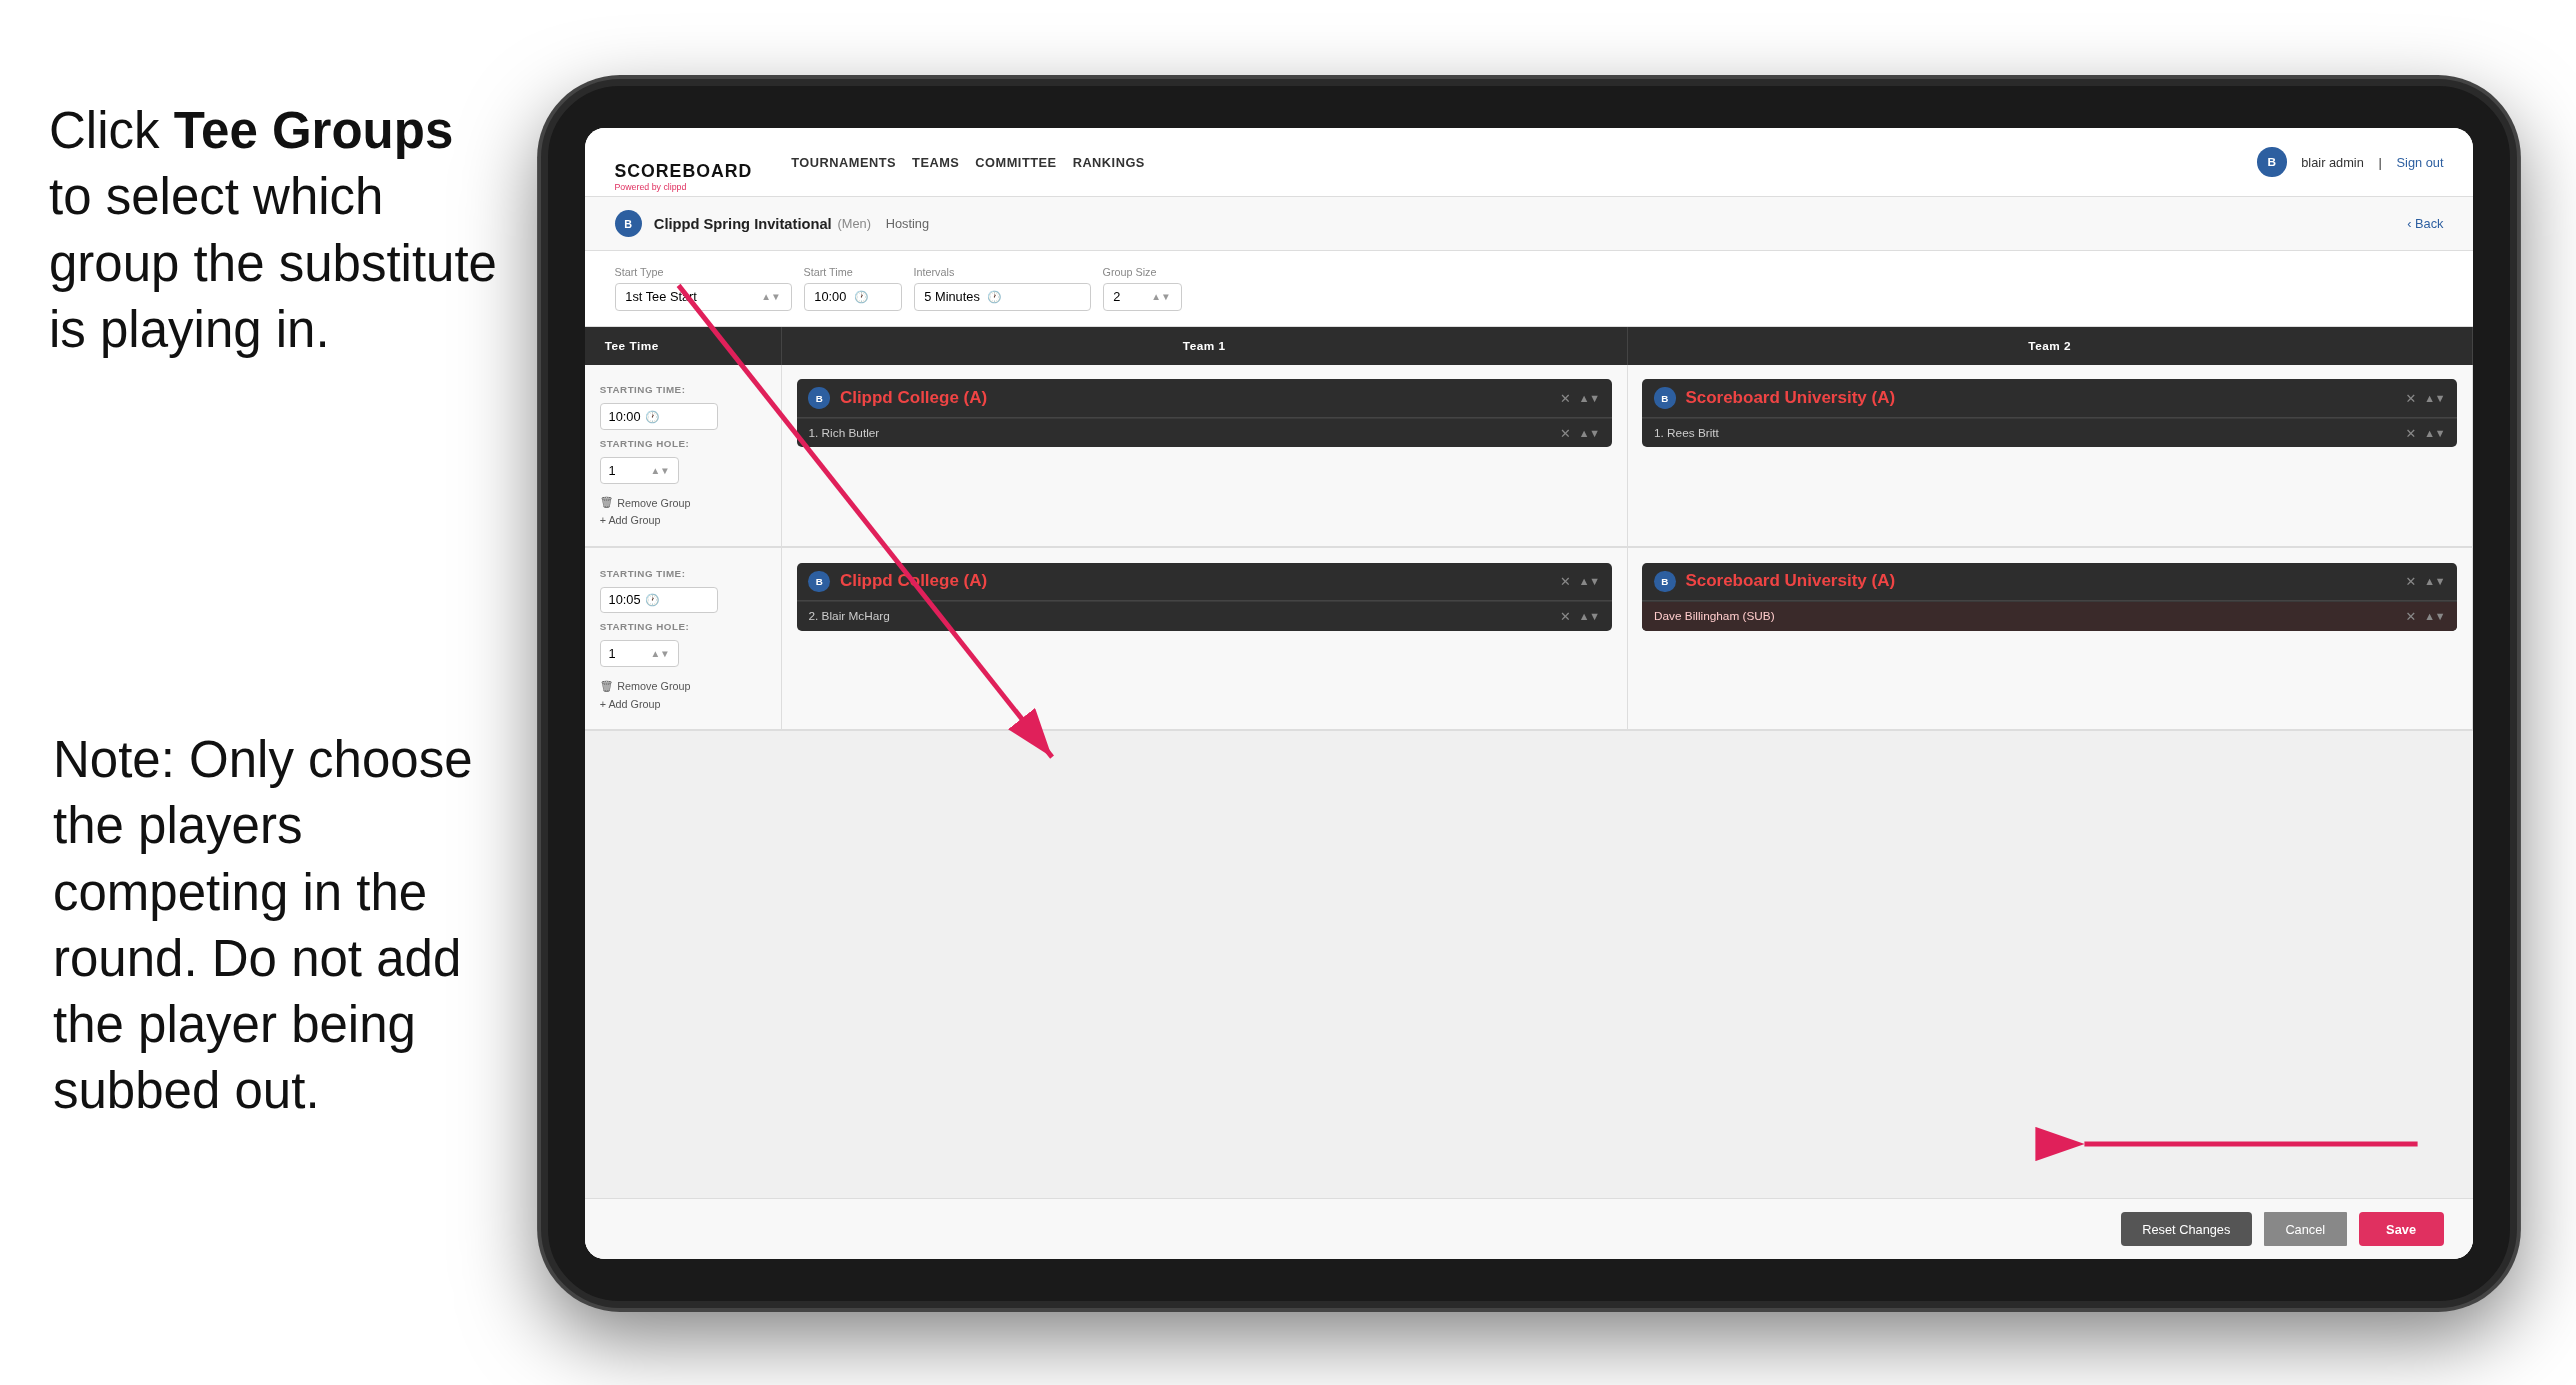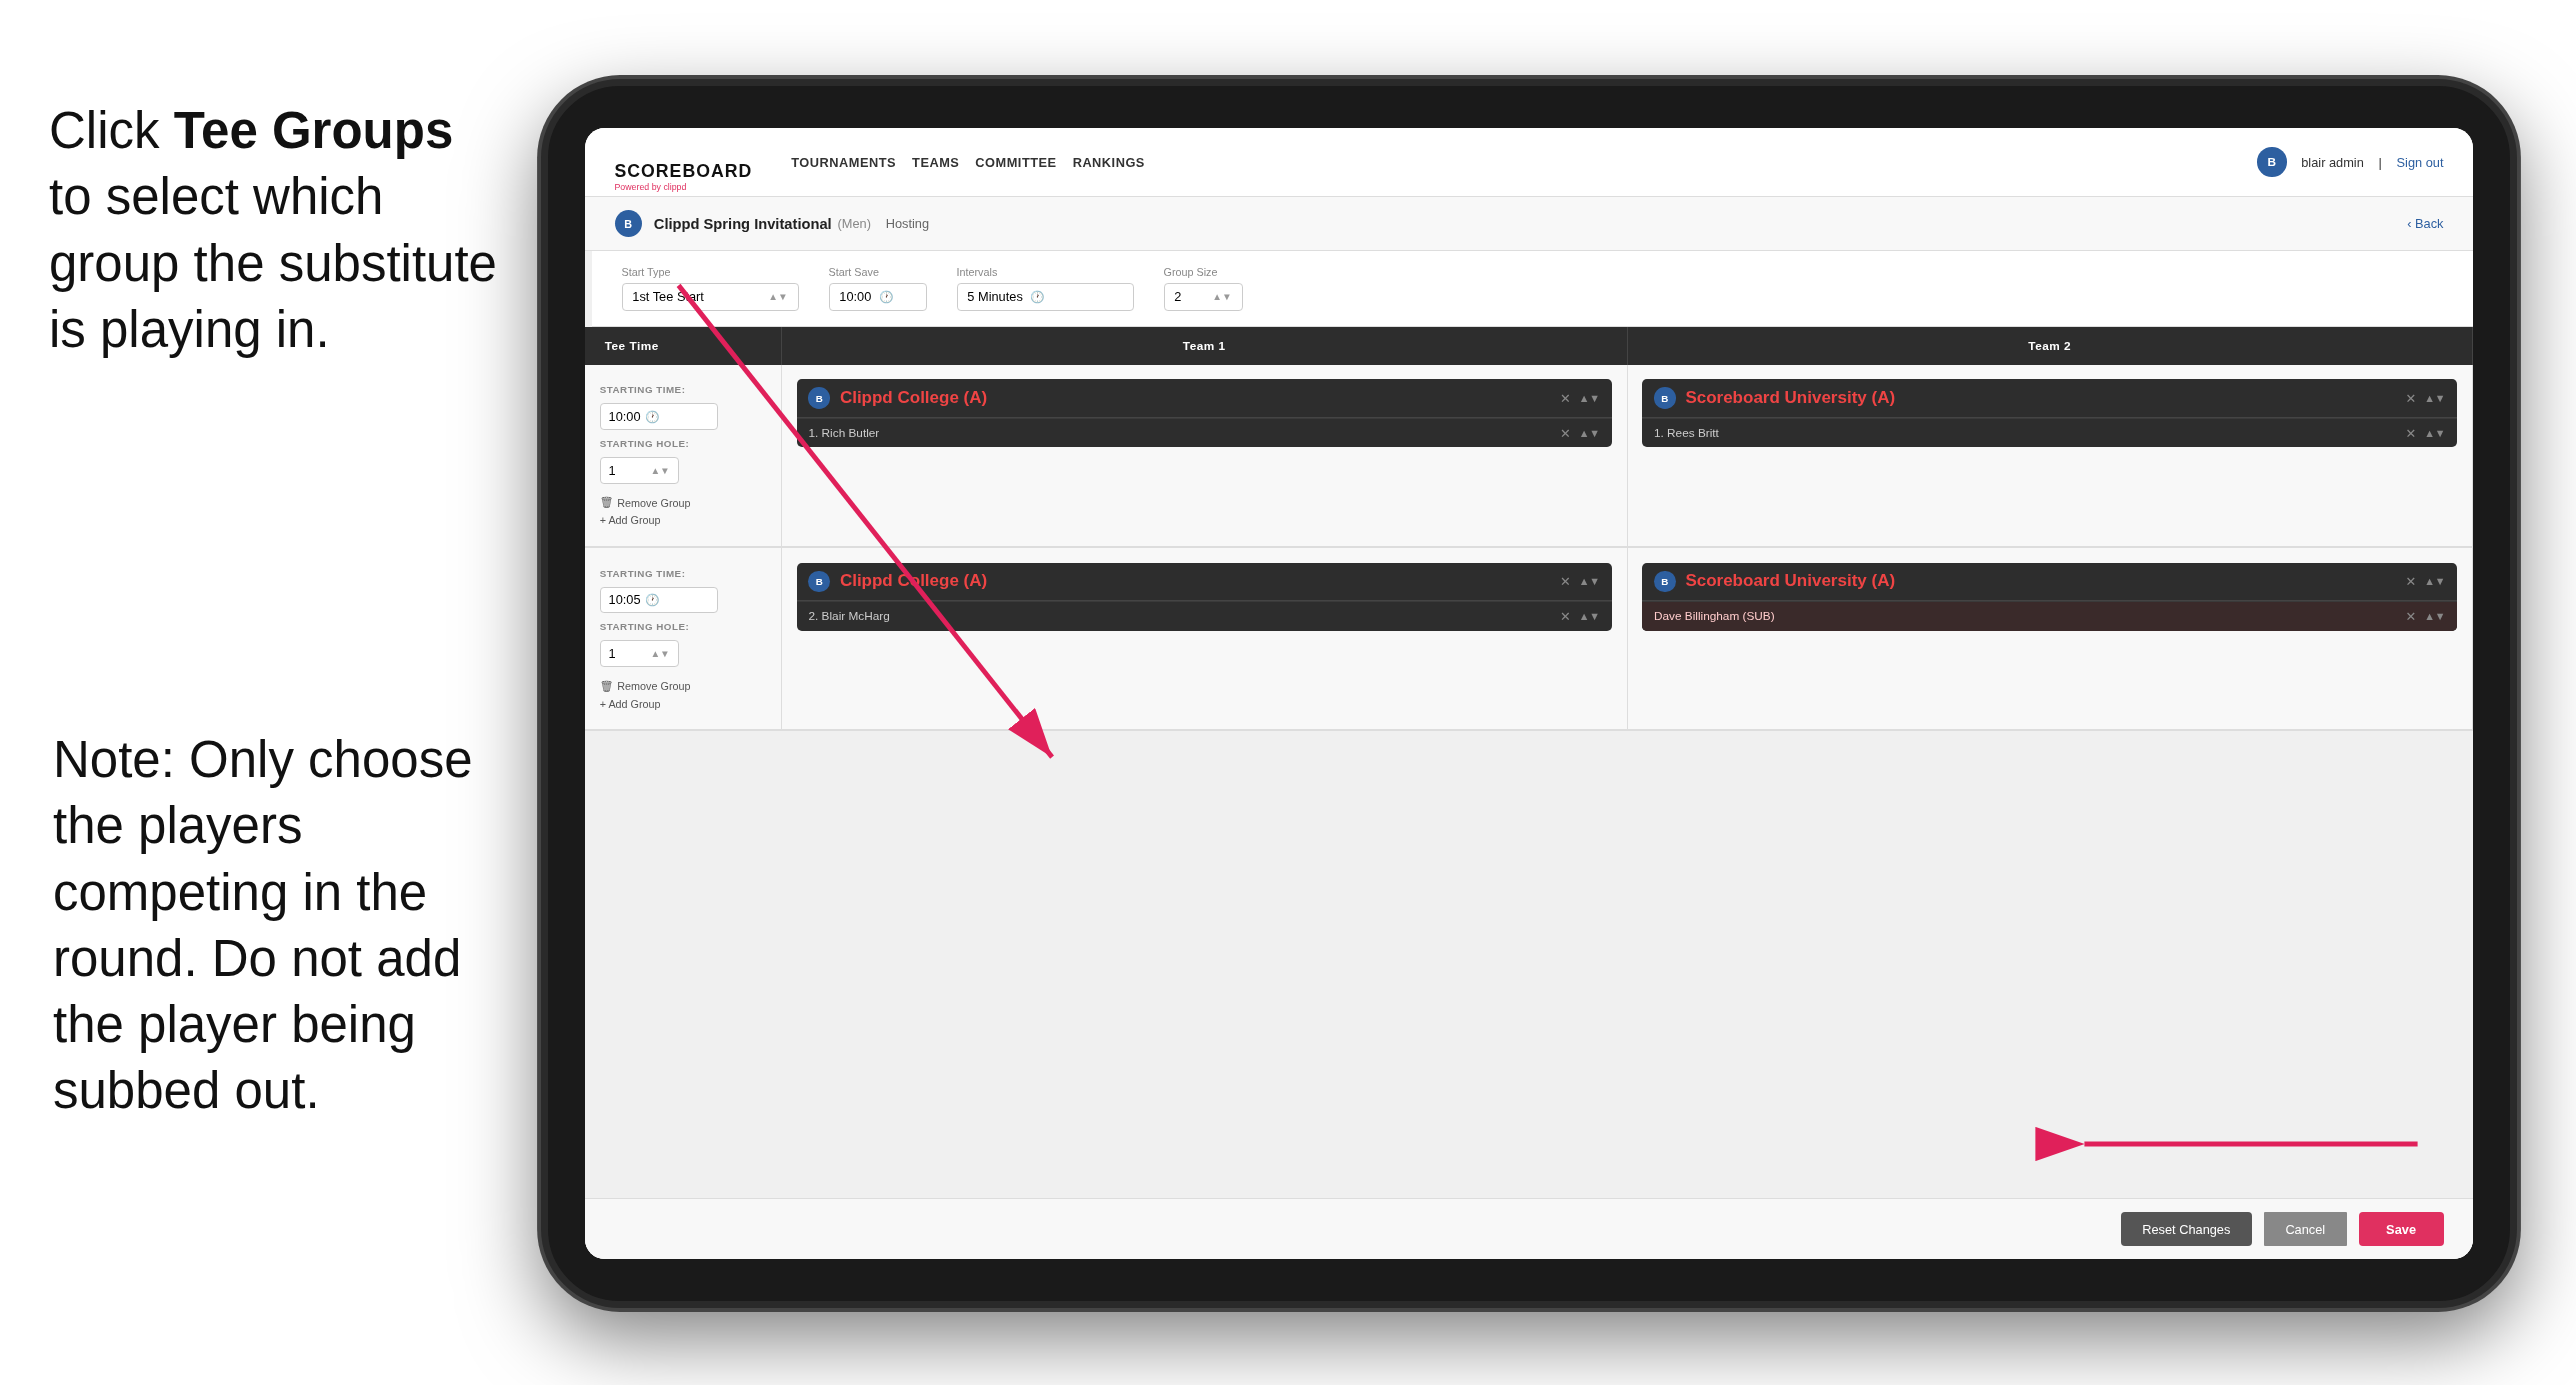--- a/index.html
+++ b/index.html
@@ -183,25 +183,24 @@
       flex-direction: column;
       overflow: hidden;
       background: #f0f0f0;
     }
 
     
     .start-options {
       background: #ffffff;
       padding: 14.7px 29.5px;
       display: flex;
-      gap: 30px;
+      gap: 12px;
       align-items: flex-end;
       border-bottom: 1px solid #ddd;
       flex-shrink: 0;
-      margin-left: 7px;
     }
     .option-group {
       display: flex;
       flex-direction: column;
       gap: 4.9px;
     }
     .option-label {
       font-size: 10.8px;
       color: #888;
       font-weight: 500;
@@ -517,21 +516,21 @@
 
       <div class="start-options">
         <div class="option-group">
           <div class="option-label">Start Type</div>
           <div class="option-select">
             <span>1st Tee Start</span>
             <span class="select-arrow">▲▼</span>
           </div>
         </div>
         <div class="option-group">
-          <div class="option-label">Start Save</div>
+          <div class="option-label">Start Time</div>
           <div class="option-select option-select-wide">
             <span>10:00</span>
             <span class="clock-icon">🕐</span>
           </div>
         </div>
         <div class="option-group">
           <div class="option-label">Intervals</div>
           <div class="option-select">
             <span>5 Minutes</span>
             <span class="clock-icon">🕐</span>

